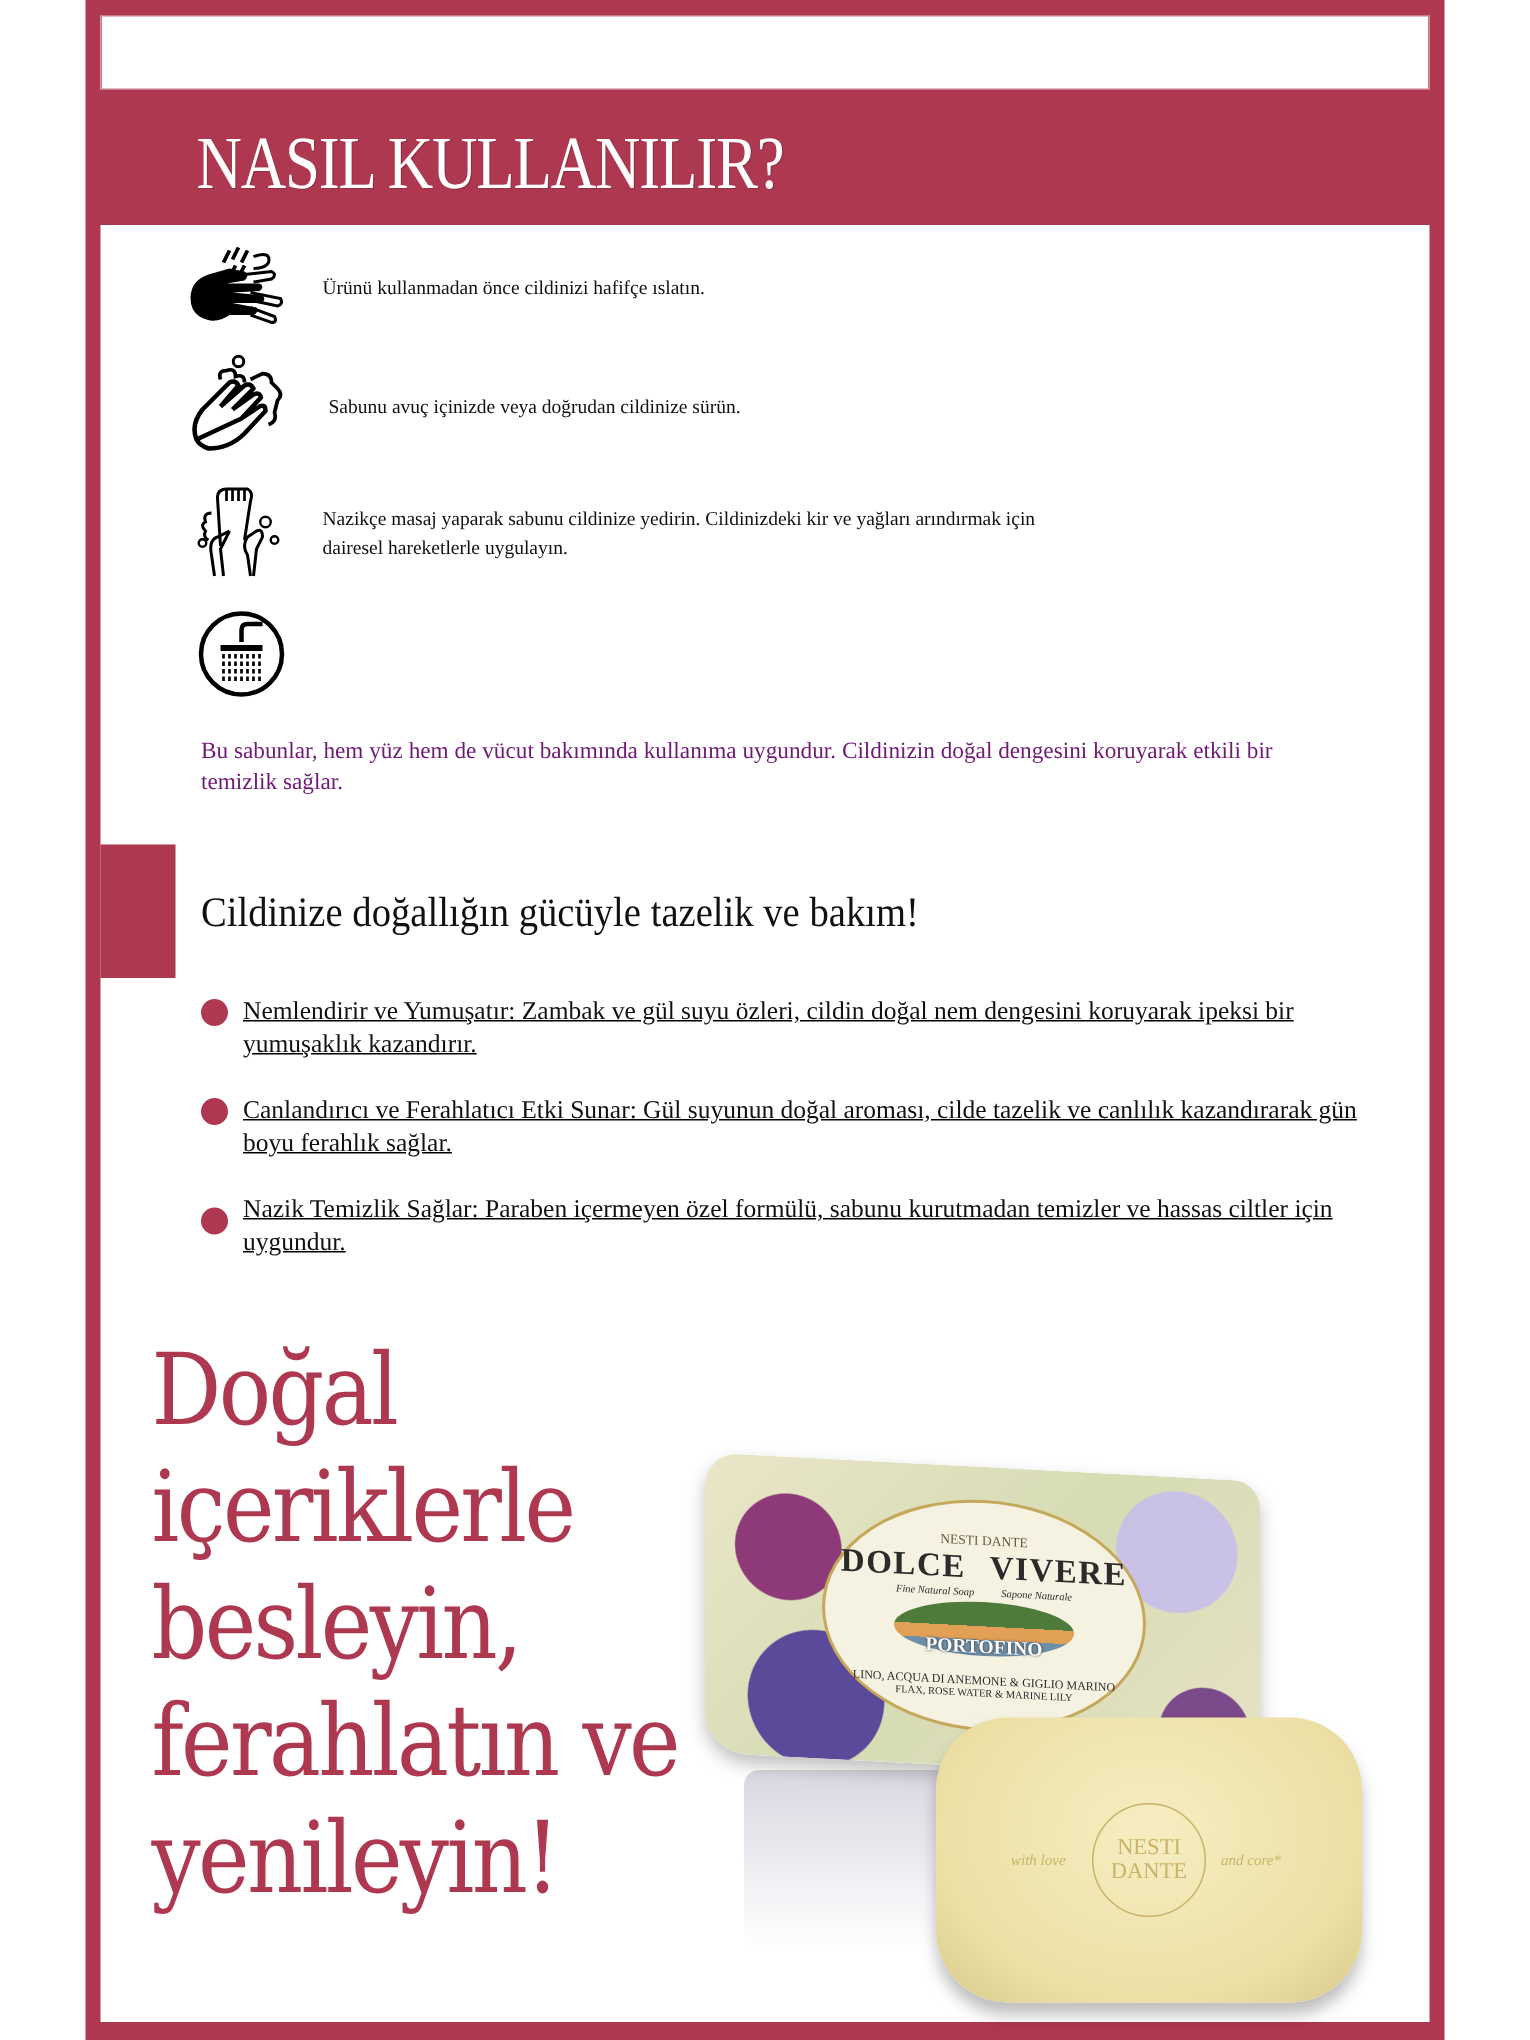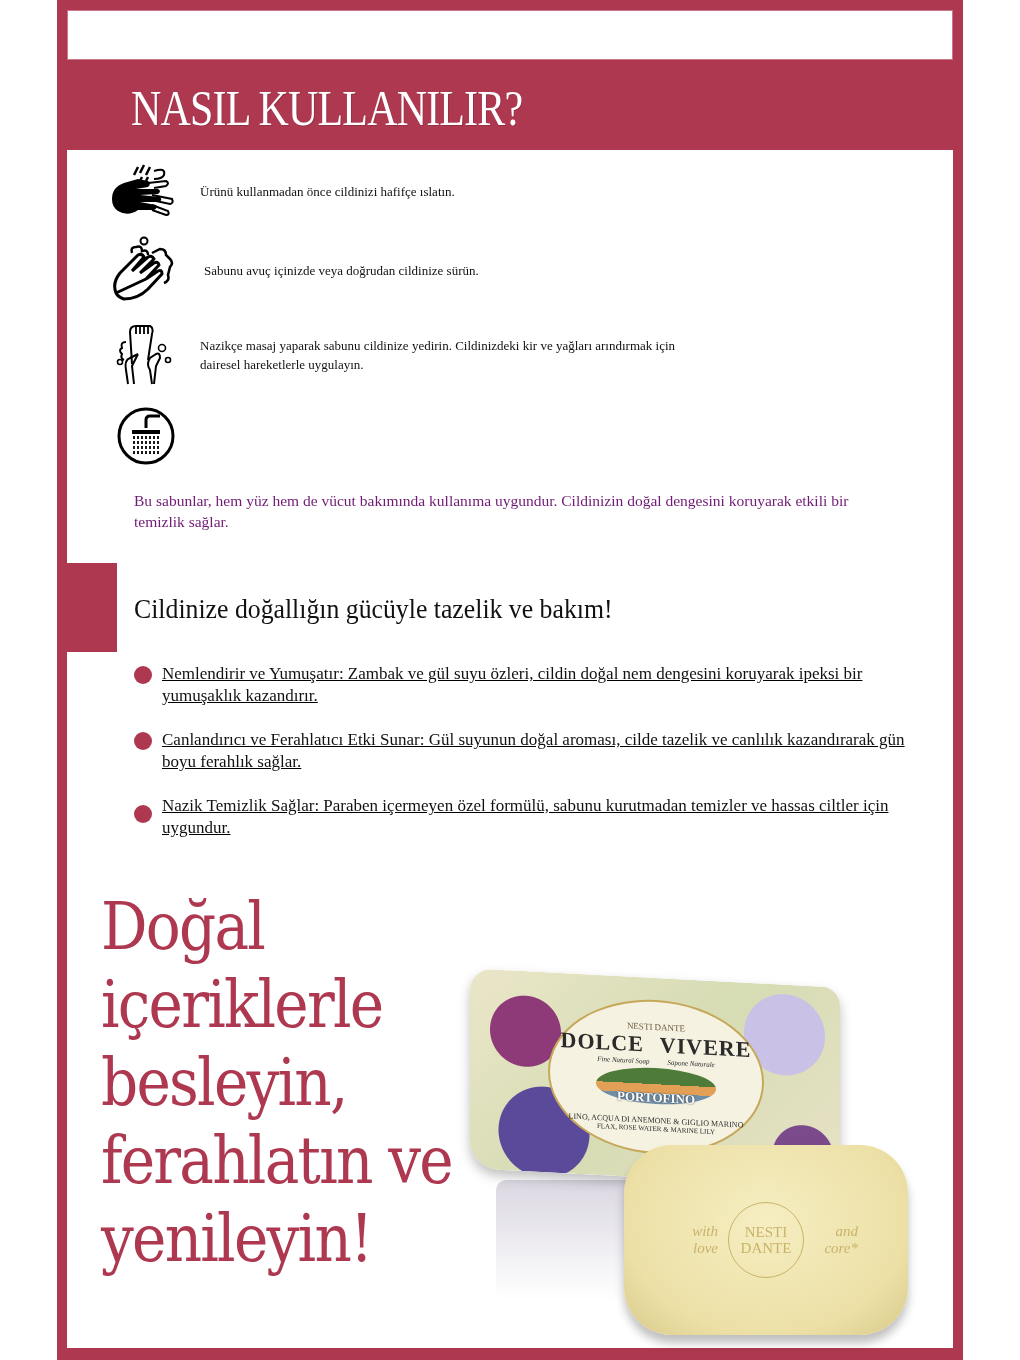--- a/index.html
+++ b/index.html
@@ -19,21 +19,21 @@
       position: absolute; left: 67px; top: 10px; width: 886px; height: 50px;
       background: #ffffff; box-shadow: inset 0 0 0 1px #c9788a;
     }
     .header-title {
       position: absolute; left: 131px; top: 80px; margin: 0;
       color: #ffffff; font-family: "Liberation Serif", "DejaVu Serif", serif;
       font-weight: normal; font-size: 50px; line-height: 56px; letter-spacing: -1px;
       transform: scaleX(0.84); transform-origin: left center;
       text-shadow: 1px 1px 0 rgba(0,0,0,0.15);
     }
-    .step { position: absolute; left: 108px; display: flex; align-items: center; }
+    .step { position: absolute; left: 123px; display: flex; align-items: center; }
     .step .icon { width: 70px; height: 70px; display: flex; align-items: center; justify-content: center; }
     .step .text {
       font-family: "Liberation Serif", "DejaVu Serif", serif;
       font-size: 13px; line-height: 19px; color: #111; margin-left: 20px;
     }
     .note {
       position: absolute; left: 134px; top: 490px; width: 760px;
       font-family: "Liberation Serif", "DejaVu Serif", serif;
       font-size: 15.5px; line-height: 21px; color: #701a75;
     }
@@ -90,21 +90,21 @@
     .label-oval .sub1 { font-size: 8px; margin-top: 10px; }
     .label-oval .sub2 { font-size: 7px; }
     .label-oval .tags { display: flex; gap: 18px; font-size: 7px; font-style: italic; }
     .soap-bar {
       position: absolute; left: 158px; top: 175px; width: 284px; height: 190px;
       border-radius: 48px; background: radial-gradient(ellipse at 50% 40%, #f6eec2, #ece0a6 70%, #d8c98a);
       box-shadow: 0 8px 10px rgba(0,0,0,0.25);
       display: flex; align-items: center; justify-content: center; gap: 10px;
       font-family: "Liberation Serif", "DejaVu Serif", serif; color: #c9b36a;
     }
-    .soap-bar .side { font-style: italic; font-size: 15px; line-height: 17px; text-align: right; }
+    .soap-bar .side { font-style: italic; font-size: 10px; line-height: 17px; text-align: left; }
     .soap-bar .seal {
       width: 74px; height: 74px; border-radius: 50%; border: 1.5px solid #c9b36a;
       display: flex; flex-direction: column; align-items: center; justify-content: center;
       font-size: 15px; line-height: 16px;
     }
     .reflection {
       position: absolute; left: 30px; top: 210px; width: 140px; height: 120px;
       background: linear-gradient(180deg, rgba(150,140,170,0.35), rgba(255,255,255,0));
       border-radius: 10px;
     }

